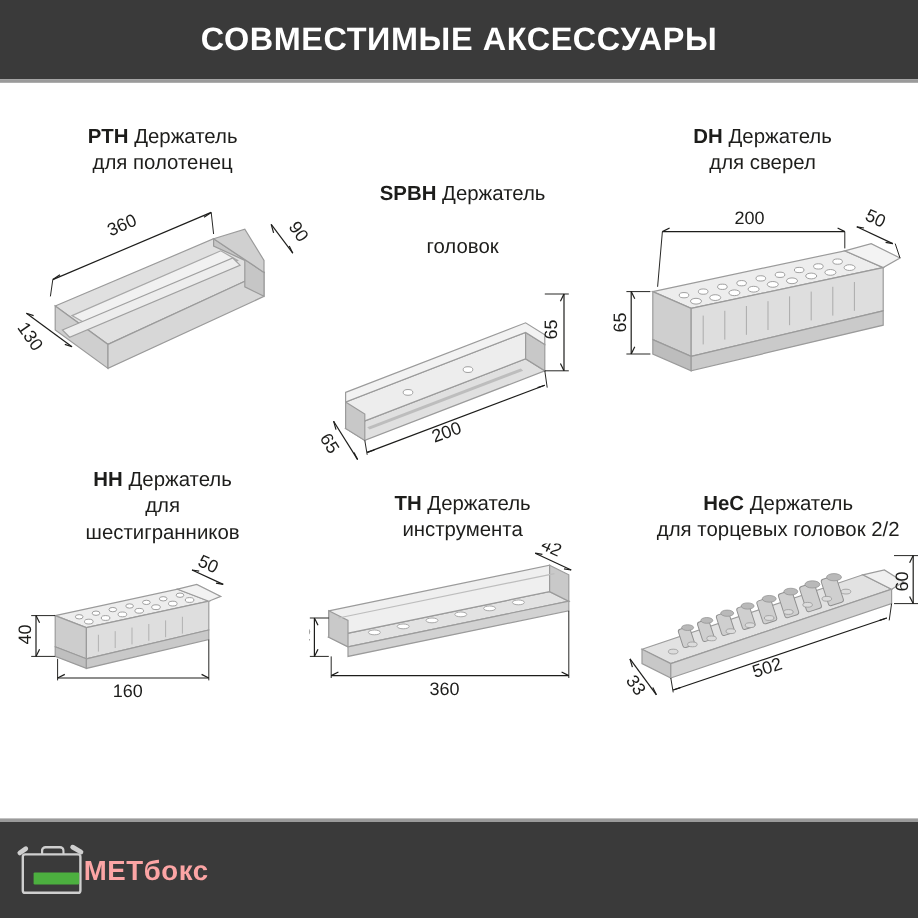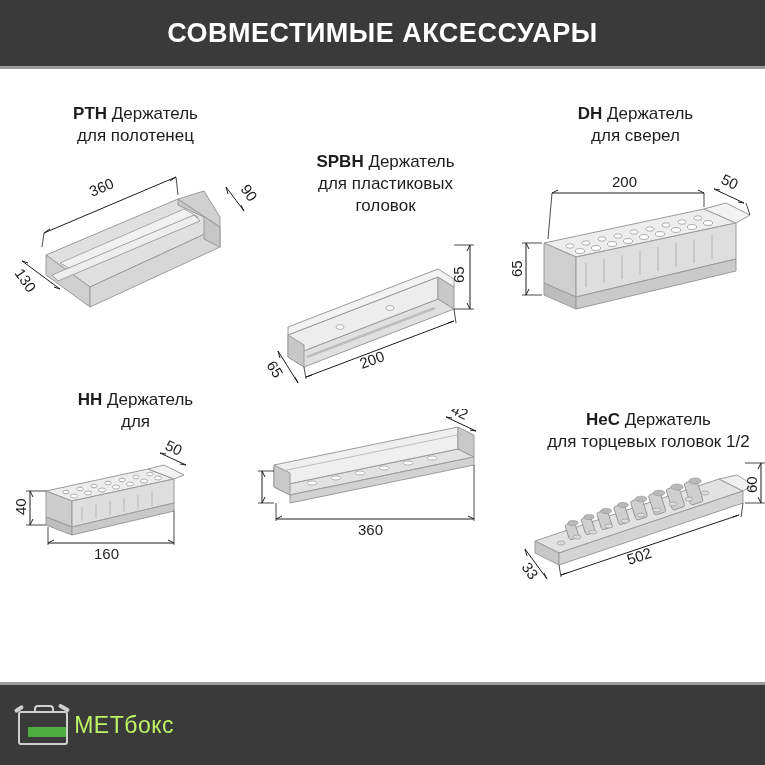--- a/index.html
+++ b/index.html
@@ -125,23 +125,23 @@
     left: 44px;
     top: 3px;
     width: 12px;
     height: 4px;
     background: #cfcfcf;
     transform: rotate(30deg);
     border-radius: 2px;
   }
   .logo-text {
     margin-left: 6px;
-    color: #bef264;
+    color: #fca5a5;
     font-size: 23px;
-    font-weight: normal;
+    font-weight: bold;
     letter-spacing: 0.5px;
   }
 
   
   .grid {
     position: absolute;
     left: 0;
     top: 69px;
     width: 765px;
     height: 613px;
@@ -220,21 +220,21 @@
           <line x1="52" y1="142" x2="46" y2="140" stroke="#1d1d1b" stroke-width="1"></line>
           <text x="6" y="126" transform="rotate(55 6 126)" font-family="Liberation Sans, sans-serif" font-size="15" fill="#1d1d1b">130</text>
         </svg>
       </div>
     </div>
 
     <div class="cell" style="left:258px; top:34px;margin-top:48px;">
       <div class="caption">
         <span class="code">SPBH</span>
         <span>Держатель</span><br>
-        <span>для пластиковых</span><br>
+        <br>
         <span>головок</span>
       </div>
       <div class="art">
         <svg width="255" height="180" viewBox="0 0 255 180">
 
           <polygon points="30,140 180,82 196,92 46,150" fill="#e0e0e0" stroke="#9b9b9b" stroke-width="1"></polygon>
           <polygon points="30,118 180,60 180,82 30,140" fill="#ededed" stroke="#9b9b9b" stroke-width="1"></polygon>
           <polygon points="180,60 196,70 196,92 180,82" fill="#c8c8c8" stroke="#9b9b9b" stroke-width="1"></polygon>
           <polygon points="30,118 46,128 46,150 30,140" fill="#c8c8c8" stroke="#9b9b9b" stroke-width="1"></polygon>
 
@@ -339,20 +339,21 @@
           <text x="14" y="130" transform="rotate(-90 14 130)" font-family="Liberation Sans, sans-serif" font-size="15" fill="#1d1d1b">65</text>
         </svg>
       </div>
     </div>
 
     <div class="cell" style="left:8px; top:320px;">
       <div class="caption">
         <span class="code">HH</span>
         <span>Держатель</span><br>
         <span>для</span><br>
+        <span>шестигранников</span>
       </div>
       <div class="art">
         <svg width="255" height="130" viewBox="0 0 255 130">
 
           <polygon points="38,58 140,36 166,46 64,68" fill="#ededed" stroke="#9b9b9b" stroke-width="1"></polygon>
 
           <polygon points="38,58 64,68 64,94 38,84" fill="#cdcdcd" stroke="#9b9b9b" stroke-width="1"></polygon>
           <polygon points="64,68 166,46 166,70 64,94" fill="#dedede" stroke="#9b9b9b" stroke-width="1"></polygon>
 
           <polygon points="38,84 64,94 64,102 38,92" fill="#bfbfbf" stroke="#9b9b9b" stroke-width="1"></polygon>
@@ -401,20 +402,25 @@
           <line x1="40" y1="110" x2="46" y2="107" stroke="#1d1d1b" stroke-width="1"></line>
           <line x1="166" y1="110" x2="160" y2="107" stroke="#1d1d1b" stroke-width="1"></line>
           <line x1="40" y1="94" x2="40" y2="112" stroke="#1d1d1b" stroke-width="0.8"></line>
           <line x1="166" y1="78" x2="166" y2="112" stroke="#1d1d1b" stroke-width="0.8"></line>
           <text x="86" y="126" font-family="Liberation Sans, sans-serif" font-size="15" fill="#1d1d1b">160</text>
         </svg>
       </div>
     </div>
 
     <div class="cell" style="left:258px; top:340px;">
+      <div class="caption">
+        <span class="code">TH</span>
+        <span>Держатель</span><br>
+        <span>инструмента</span>
+      </div>
       <div class="art">
         <svg width="255" height="130" viewBox="0 0 255 130">
 
           <polygon points="16,78 200,40 216,48 32,86" fill="#e2e2e2" stroke="#9b9b9b" stroke-width="1"></polygon>
           <polygon points="16,56 200,18 200,40 16,78" fill="#efefef" stroke="#9b9b9b" stroke-width="1"></polygon>
           <polygon points="200,18 216,26 216,48 200,40" fill="#c9c9c9" stroke="#9b9b9b" stroke-width="1"></polygon>
           <polygon points="16,56 32,64 32,86 16,78" fill="#c9c9c9" stroke="#9b9b9b" stroke-width="1"></polygon>
 
           <polygon points="32,86 216,48 216,56 32,94" fill="#d2d2d2" stroke="#9b9b9b" stroke-width="1"></polygon>
 
@@ -447,21 +453,21 @@
           <line x1="216" y1="56" x2="216" y2="112" stroke="#1d1d1b" stroke-width="0.8"></line>
           <text x="100" y="126" font-family="Liberation Sans, sans-serif" font-size="15" fill="#1d1d1b">360</text>
         </svg>
       </div>
     </div>
 
     <div class="cell" style="left:521px; top:340px;">
       <div class="caption">
         <span class="code">HeC</span>
         <span>Держатель</span><br>
-        <span>для торцевых головок 1/2</span>
+        <span>для торцевых головок 2/2</span>
       </div>
       <div class="art">
         <svg width="255" height="140" viewBox="0 0 255 140">
 
           <polygon points="14,88 198,26 222,38 38,100" fill="#e2e2e2" stroke="#9b9b9b" stroke-width="1"></polygon>
           <polygon points="14,88 38,100 38,112 14,100" fill="#c8c8c8" stroke="#9b9b9b" stroke-width="1"></polygon>
           <polygon points="38,100 222,38 222,50 38,112" fill="#d4d4d4" stroke="#9b9b9b" stroke-width="1"></polygon>
           <polygon points="198,26 216,22 232,32 222,38" fill="#f0f0f0" stroke="#9b9b9b" stroke-width="1"></polygon>
 
           <g>

